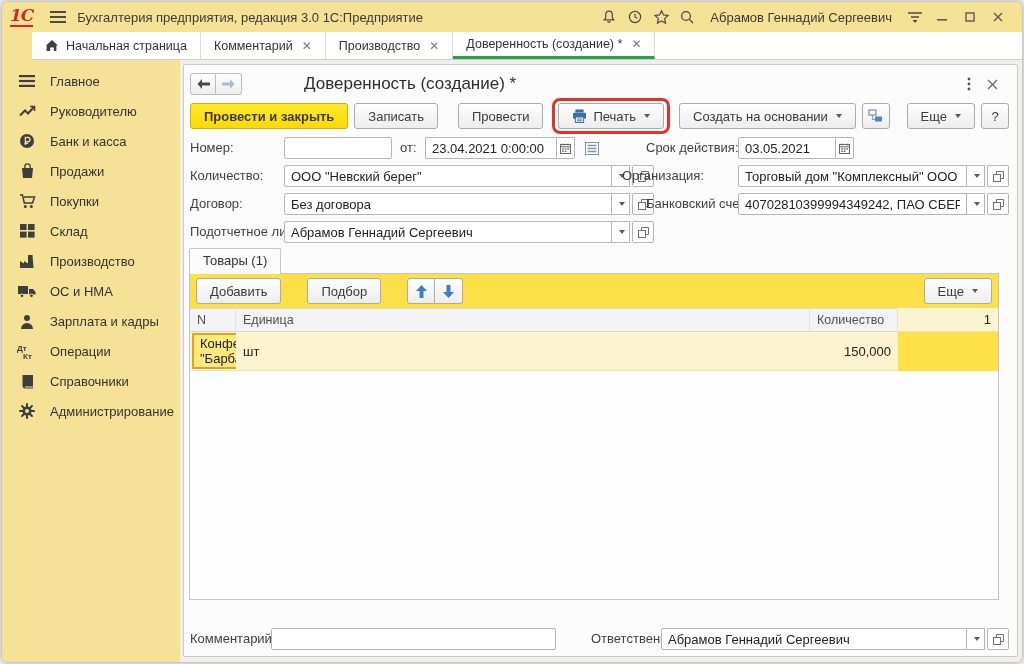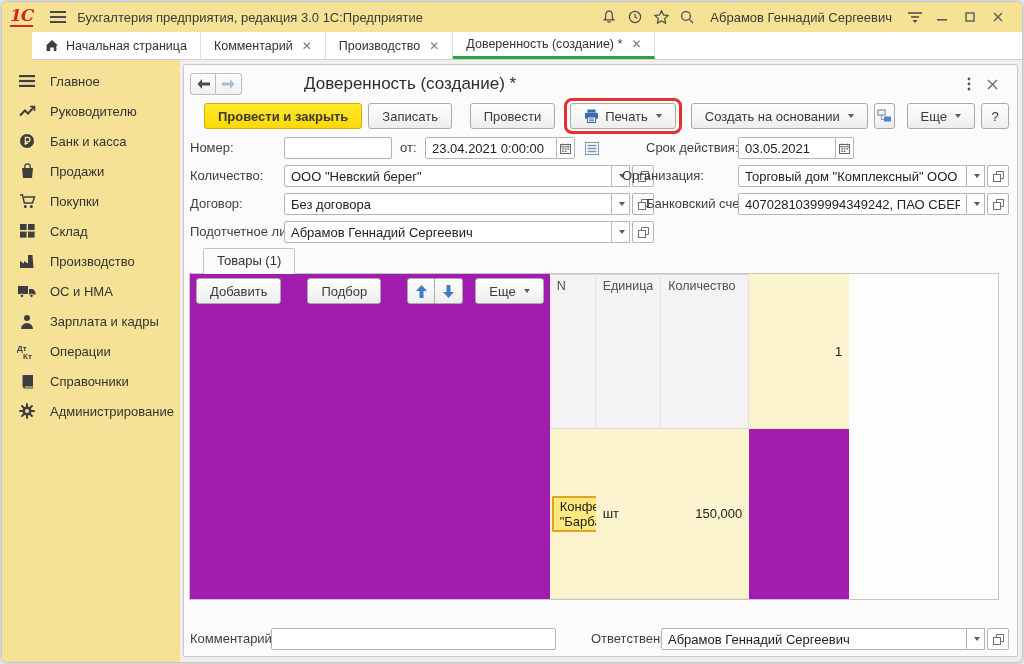--- a/index.html
+++ b/index.html
@@ -32,44 +32,44 @@
   .panel { width:100%; height:100%; background:#fbfbfb; border:1px solid #c9c9c9; border-radius:2px; position:relative; display:flex; flex-direction:column; }
   .panel-head { height:34px; display:flex; align-items:center; padding:4px 8px 0 6px; flex:0 0 auto; }
   .navbtn { width:26px; height:22px; border:1px solid #bdbdbd; background:linear-gradient(#fdfdfd,#efefef); border-radius:3px; display:flex; align-items:center; justify-content:center; font-size:14px; }
   .navbtn.back { color:#4a4a4a; border-radius:3px 0 0 3px; }
   .navbtn.fwd  { color:#a9bdd2; border-left:none; border-radius:0 3px 3px 0; }
   .doc-title { font-size:17px; color:#2e2e2e; margin-left:62px; }
   .head-spacer { flex:1; }
   .dots { color:#555; width:20px; text-align:center; }
   .panel-close { color:#666; font-size:15px; width:22px; text-align:center; }
 
-  .toolbar { height:34px; display:flex; align-items:center; padding:0 8px 0 6px; gap:6px; flex:0 0 auto;margin-left:14px; }
+  .toolbar { height:34px; display:flex; align-items:center; padding:0 8px 0 6px; gap:6px; flex:0 0 auto; }
   .btn { height:26px; border:1px solid #ababab; border-radius:3px; background:linear-gradient(#fefefe,#ededed); font-size:13px; color:#3a3a3a; padding:0 13px; display:inline-flex; align-items:center; gap:6px; white-space:nowrap; font-family:inherit; }
   .btn.primary { background:linear-gradient(#ffe92e,#fcd903); border-color:#d2b100; font-weight:bold; color:#3a3a3a; }
   .caret { width:0; height:0; border-left:3.5px solid transparent; border-right:3.5px solid transparent; border-top:4px solid #5a5a5a; margin-left:2px; }
   .annot { border:3px solid #e0332c; border-radius:8px; padding:2px 3px; margin:0 3px; display:inline-flex; }
   .iconbtn { width:28px; height:26px; border:1px solid #ababab; border-radius:3px; background:linear-gradient(#fefefe,#ededed); display:inline-flex; align-items:center; justify-content:center; }
   .qbtn { width:26px; }
 
   
   .fields { position:relative; height:114px; flex:0 0 auto; font-size:13px; }
   .flabel { position:absolute; color:#3f3f3f; line-height:22px; }
   .fgroup { position:absolute; height:22px; display:flex; align-items:stretch; }
   .tinput { flex:1; min-width:0; height:22px; border:1px solid #b5b5b5; border-radius:2px 0 0 2px; padding:0 6px; font-size:13px; color:#222; background:#fff; font-family:inherit; }
   .tinput.solo { border-radius:2px; }
   .seg { width:18px; border:1px solid #b5b5b5; border-left:none; background:#fff; display:flex; align-items:center; justify-content:center; }
   .seg.last { border-radius:0 2px 2px 0; }
   .openbtn { width:22px; height:22px; margin-left:2px; border:1px solid #b5b5b5; border-radius:2px; background:#fff; display:flex; align-items:center; justify-content:center; }
   .flaticon { position:absolute; width:20px; height:22px; display:flex; align-items:center; justify-content:center; }
 
   
-  .ptabs { height:26px; display:flex; align-items:flex-end; padding-left:19px; flex:0 0 auto; }
+  .ptabs { height:26px; display:flex; align-items:flex-end; padding-left:5px; flex:0 0 auto; }
   .ptab { padding:4px 13px 5px; font-size:13px; color:#333; border:1px solid #c6c6c6; border-bottom:none; margin-right:2px; border-radius:2px 2px 0 0; background:#eef0f0; position:relative; }
   .ptab.active { background:#fbfbfb; z-index:2; margin-bottom:-1px; padding-bottom:6px; }
-  .tablebox { flex:1; border:1px solid #c6c6c6; margin:0 18px 22px 5px; background:#a21caf; display:flex; flex-direction:row; min-height:0; position:relative; z-index:1; }
+  .tablebox { flex:1; border:1px solid #c6c6c6; margin:0 18px 22px 5px; background:#fde047; display:flex; flex-direction:column; min-height:0; position:relative; z-index:1; }
   .tbl-toolbar { height:34px; display:flex; align-items:center; gap:6px; padding:0 6px; flex:0 0 auto; }
   .updown { display:inline-flex; }
   .updown .iconbtn:first-child { border-radius:3px 0 0 3px; }
   .updown .iconbtn:last-child { border-radius:0 3px 3px 0; border-left:none; }
   .grid { display:grid; grid-template-columns:46px 1fr 88px 100px; flex:0 0 auto; }
   .th { background:#f3f3f3; border-top:1px solid #d8d8d8; border-bottom:1px solid #d8d8d8; border-right:1px solid #e2e2e2; font-size:12.5px; color:#4f4f4f; padding:4px 7px; }
   .td { background:#fcf3cf; font-size:13px; color:#222; padding:3px 7px; display:flex; align-items:center; border-bottom:1px solid #eee4bd; }
   .td.num { justify-content:flex-end; }
   .td.name { padding:1px 2px; }
   .cellsel { flex:1; background:#fee97e; border:2px solid #e2a41e; border-radius:1px; padding:1px 6px; font-size:13px; color:#222; }

